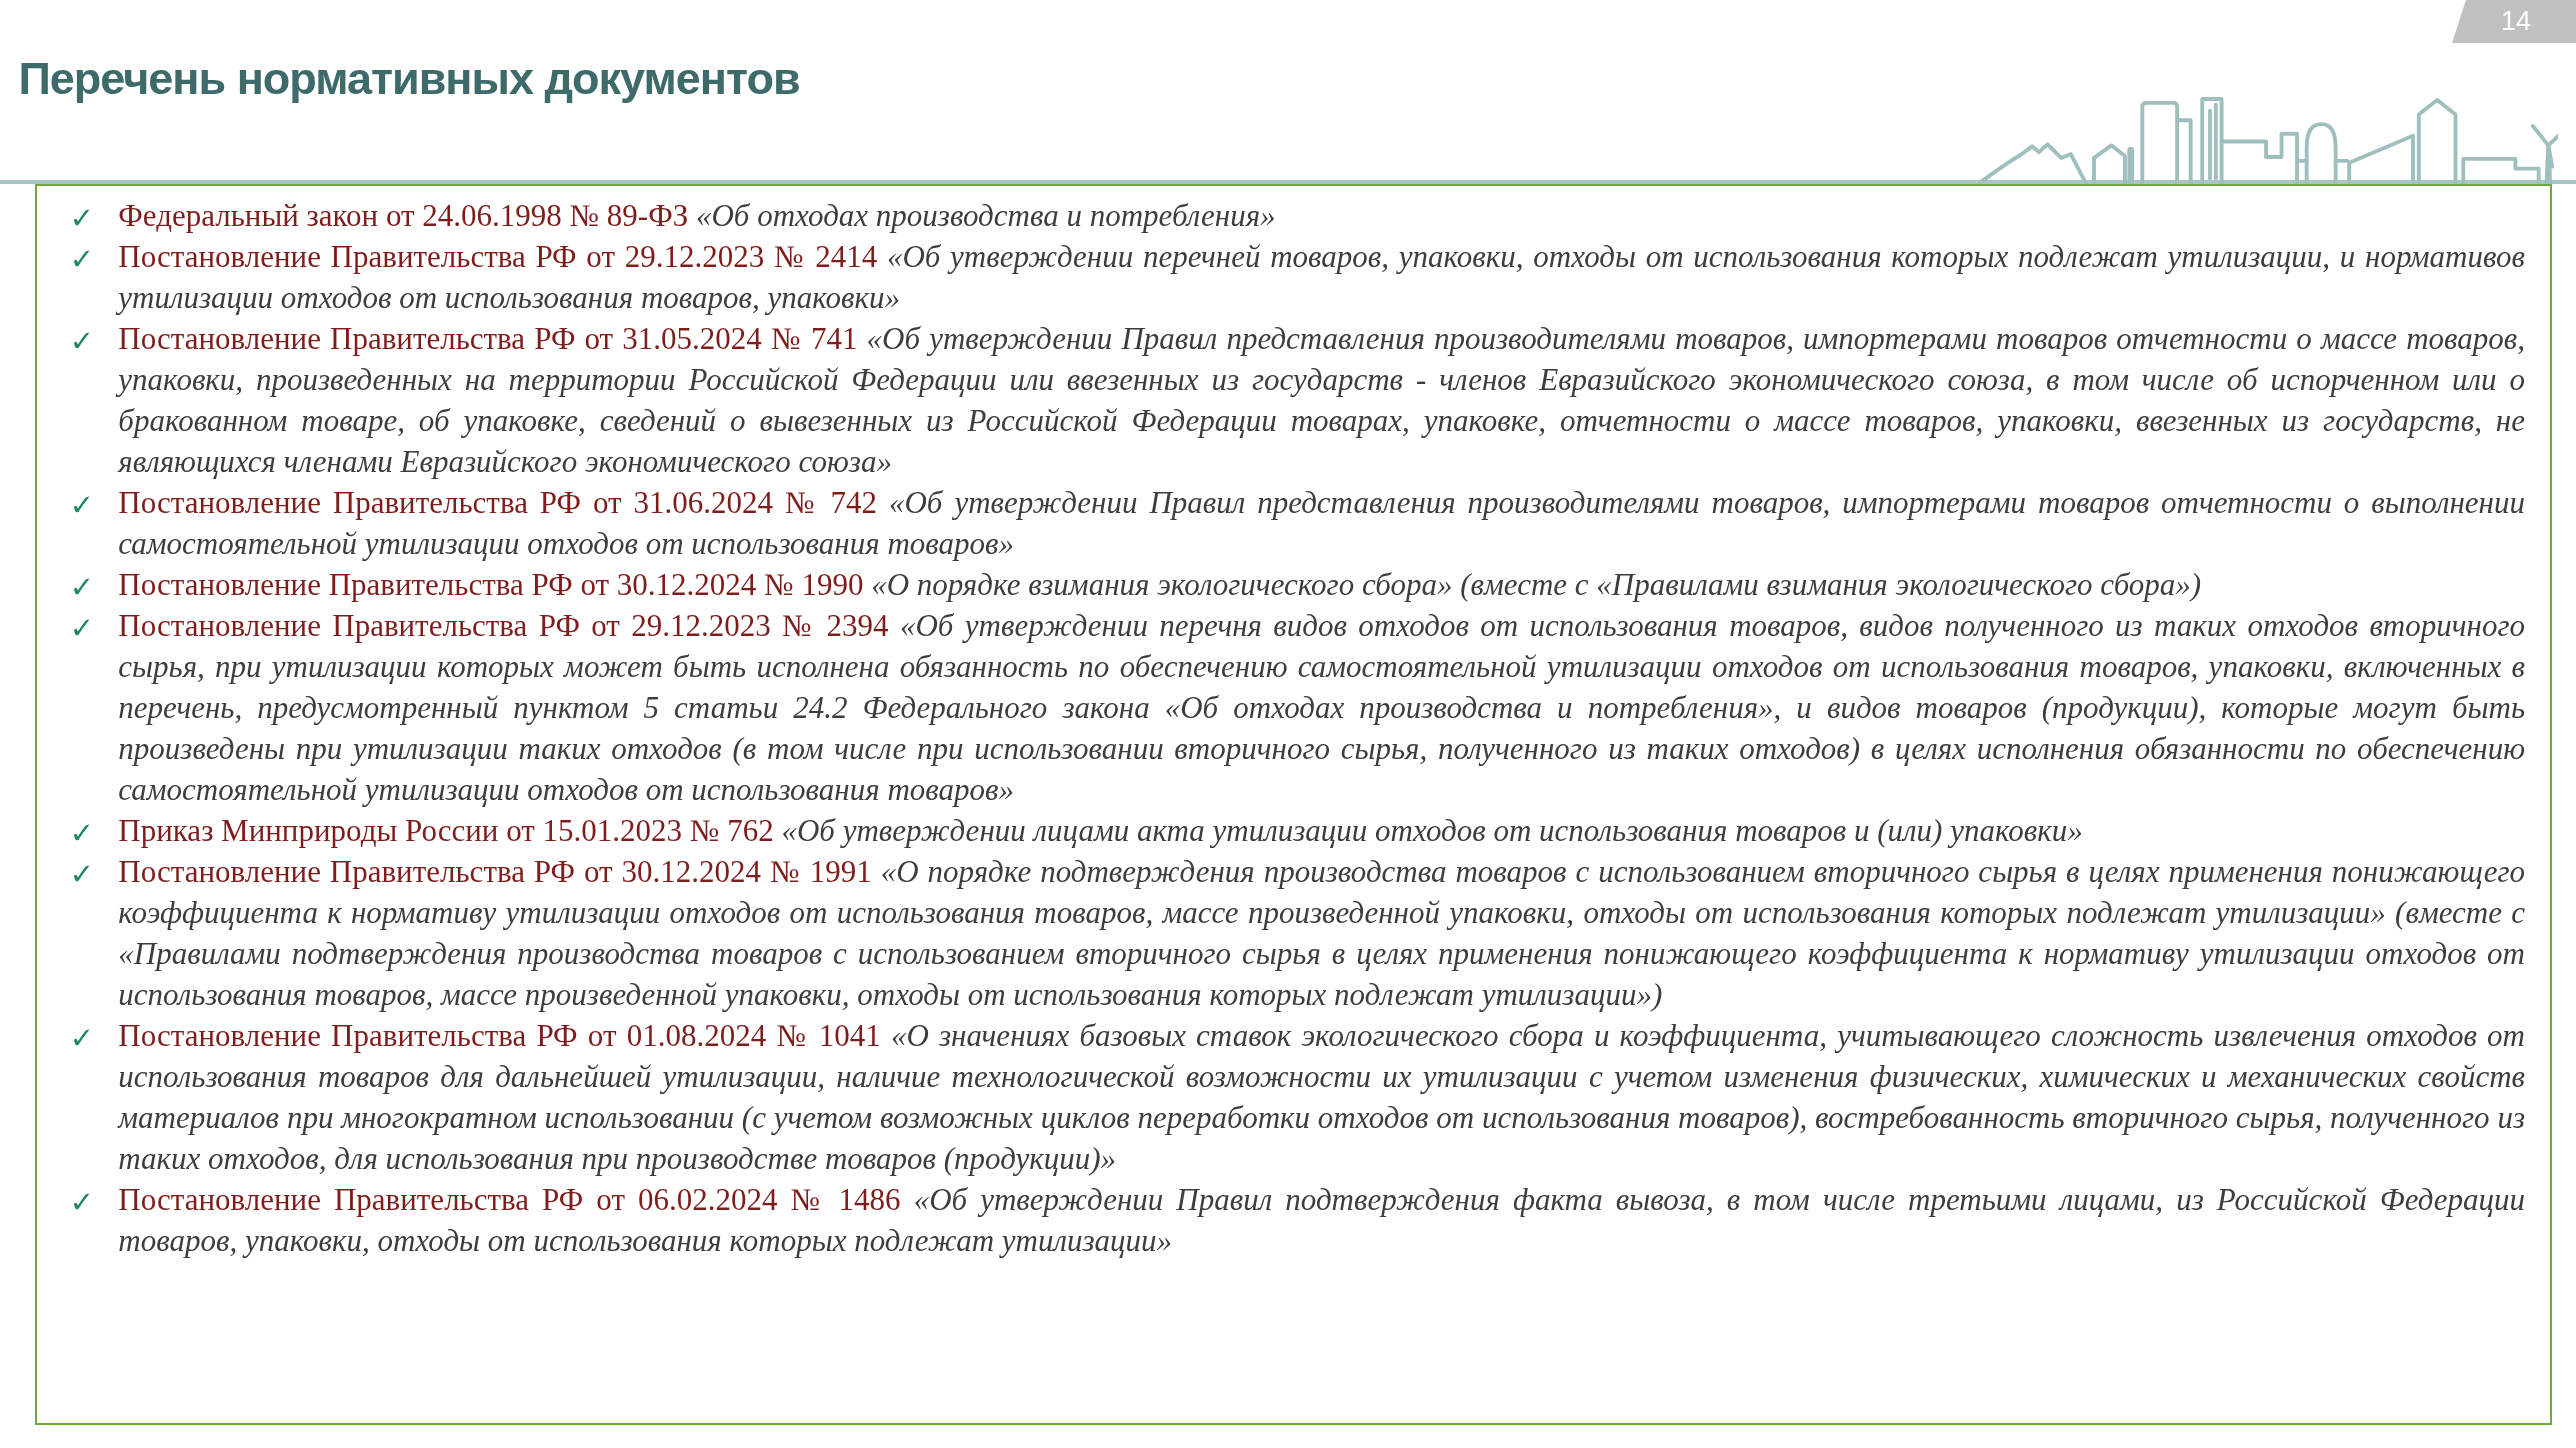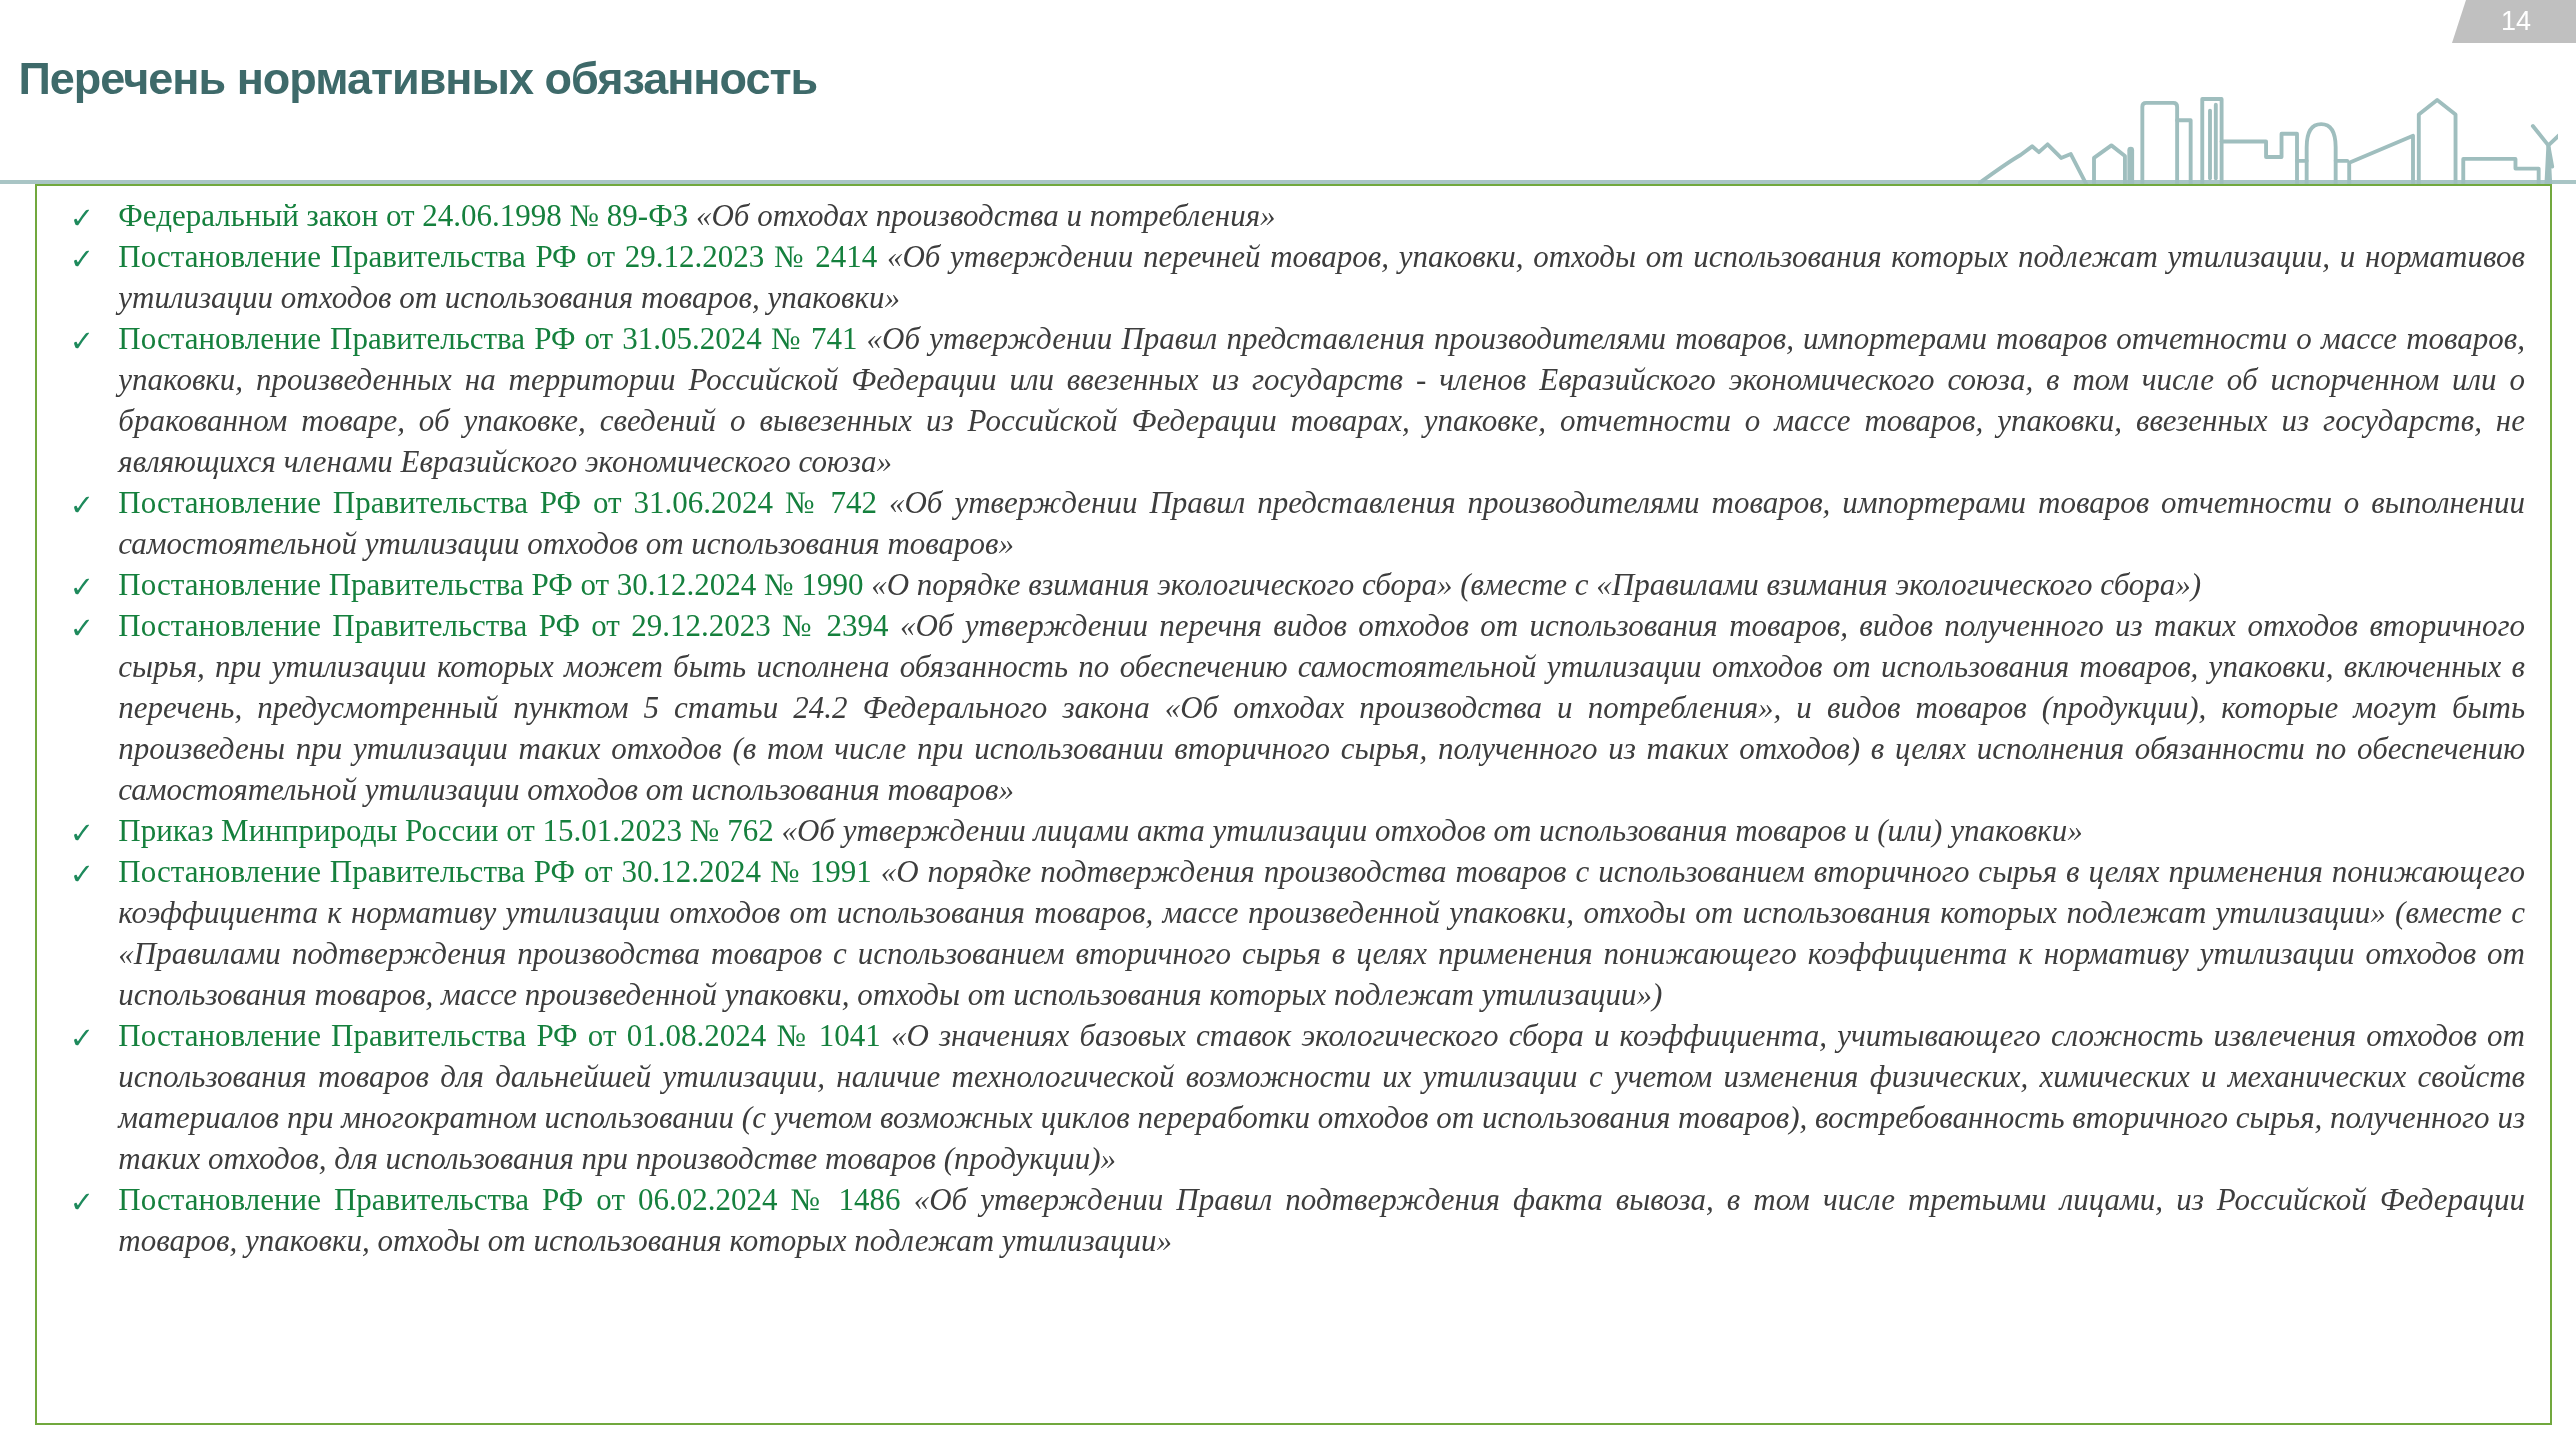--- a/index.html
+++ b/index.html
@@ -58,31 +58,31 @@
     font-family:"Liberation Serif",serif;
     font-size:31px;line-height:41px;
     color:#3d3d3d;
     text-align:justify;
   }
   .check{
     position:absolute;left:13.5px;top:2.9px;
     color:#1e8a5c;font-size:29px;
     font-family:"Liberation Sans",sans-serif;
   }
-  .ref{color:#15803d;}
+  .ref{color:#7f1d1d;}
   .rest{color:#3d3d3d;font-style:italic;}
 </style>
 </head>
 <body>
 
 <div class="page-tab">
   <span>14</span>
 </div>
 
-<h1 class="slide-title">Перечень нормативных обязанность</h1>
+<h1 class="slide-title">Перечень нормативных документов</h1>
 
 <div class="title-rule"></div>
 
 <svg class="skyline" viewBox="0 0 600 122" fill="none" stroke="#9fbebe" stroke-width="4" stroke-linejoin="round" stroke-linecap="round">
 
   <path d="M0 120 C14 110 30 98 44 90 L56 81 L63 87 L72 79 L86 93 L96 89 L112 120"></path>
 
   <path d="M120 120 L120 93 L138 80 L152 91 L152 120"></path>
   <path d="M158 120 L158 85" stroke-width="7"></path>
 

